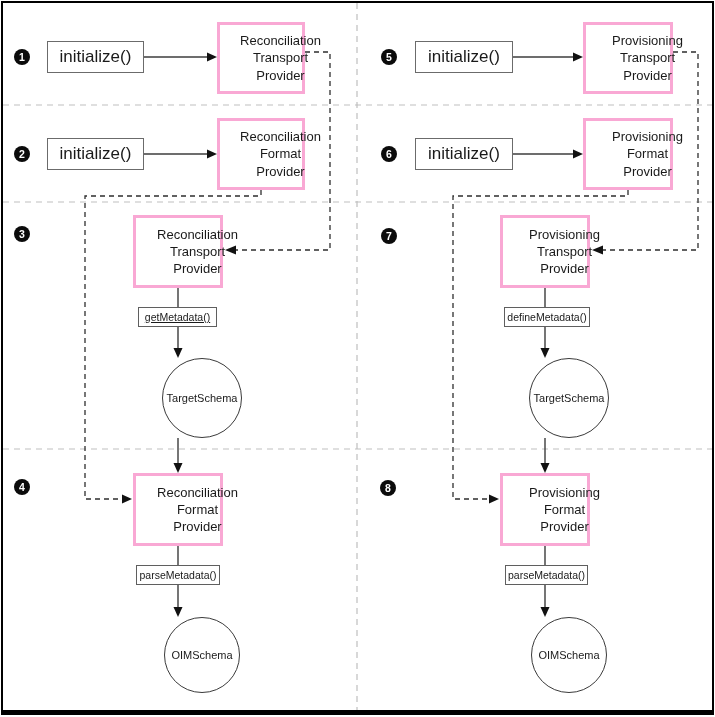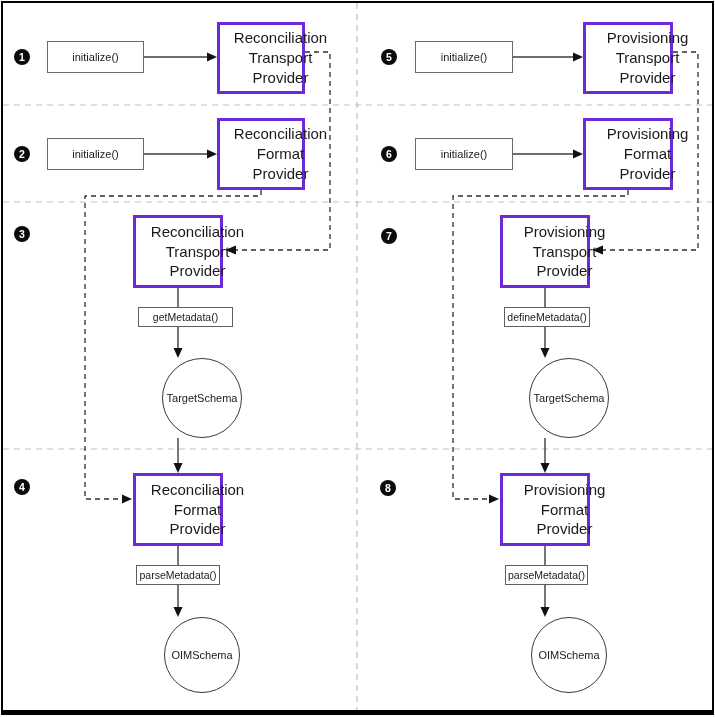--- a/index.html
+++ b/index.html
@@ -29,41 +29,41 @@
   }
   svg.layer {
     position: absolute;
     left: 0; top: 0;
     width: 715px;
     height: 717px;
   }
   .pbox {
     position: absolute;
     box-sizing: border-box;
-    border: 3px solid #6d28d9;
-    background: #ffffff;
-    display: flex;
-    align-items: center;
-    justify-content: center;
-    text-align: center;
-    font-size: 15px;
+    border: 3px solid #f9a8d4;
+    background: #ffffff;
+    display: flex;
+    align-items: center;
+    justify-content: center;
+    text-align: center;
+    font-size: 13px;
     line-height: 1.32;
     white-space: pre-line;
     padding-left: 39px;
   }
   .cbox {
     position: absolute;
     box-sizing: border-box;
     border: 1px solid #6b6b6b;
     background: #ffffff;
     display: flex;
     align-items: center;
     justify-content: center;
     text-align: center;
-    font-size: 11px;
+    font-size: 17px;
     white-space: nowrap;
   }
   .mbox {
     position: absolute;
     box-sizing: border-box;
     border: 1px solid #5f5f5f;
     background: #ffffff;
     display: flex;
     align-items: center;
     justify-content: center;
@@ -182,21 +182,21 @@
   <div class="pbox" style="left:583px;top:118px;width:90px;height:72px;">Provisioning
 Format
 Provider</div>
   <div class="pbox" style="left:500px;top:215px;width:90px;height:73px;">Provisioning
 Transport
 Provider</div>
   <div class="pbox" style="left:500px;top:473px;width:90px;height:73px;">Provisioning
 Format
 Provider</div>
 
-  <div class="mbox" style="left:138px;top:307px;width:95px;height:20px;">getMetadata()</div>
+  <div class="mbox" style="left:138px;top:307px;width:79px;height:20px;text-decoration:underline;">getMetadata()</div>
   <div class="mbox" style="left:504px;top:307px;width:86px;height:20px;">defineMetadata()</div>
   <div class="mbox" style="left:136px;top:565px;width:84px;height:20px;">parseMetadata()</div>
   <div class="mbox" style="left:505px;top:565px;width:83px;height:20px;">parseMetadata()</div>
 
   <div class="schema" style="left:138px;top:358px;width:80px;height:80px;">TargetSchema</div>
   <div class="schema" style="left:505px;top:358px;width:80px;height:80px;">TargetSchema</div>
   <div class="schema" style="left:140px;top:617px;width:76px;height:76px;">OIMSchema</div>
   <div class="schema" style="left:507px;top:617px;width:76px;height:76px;">OIMSchema</div>
 
 </div>

